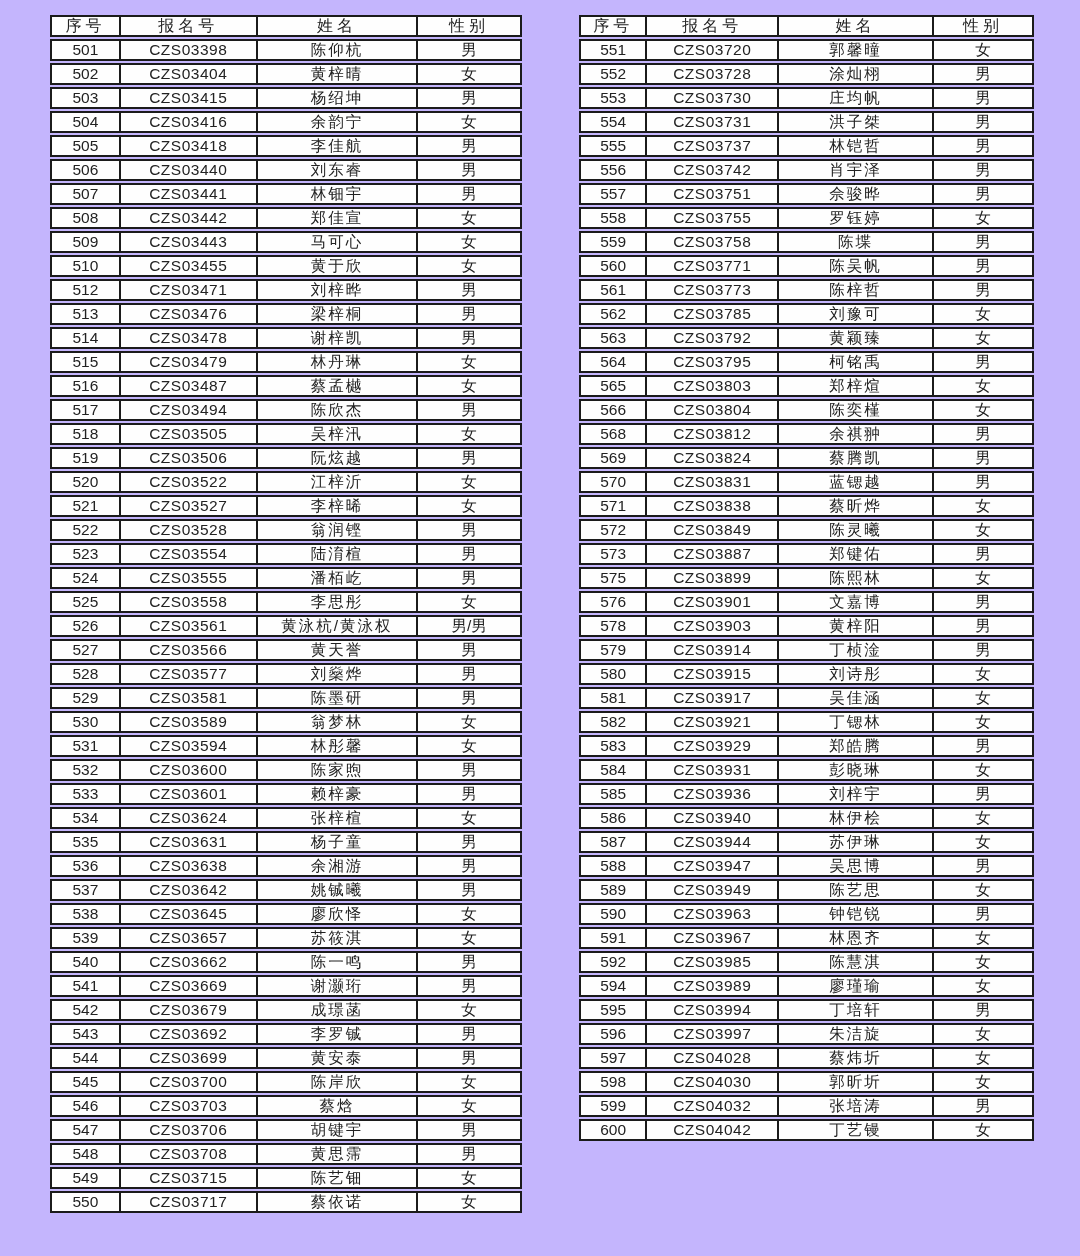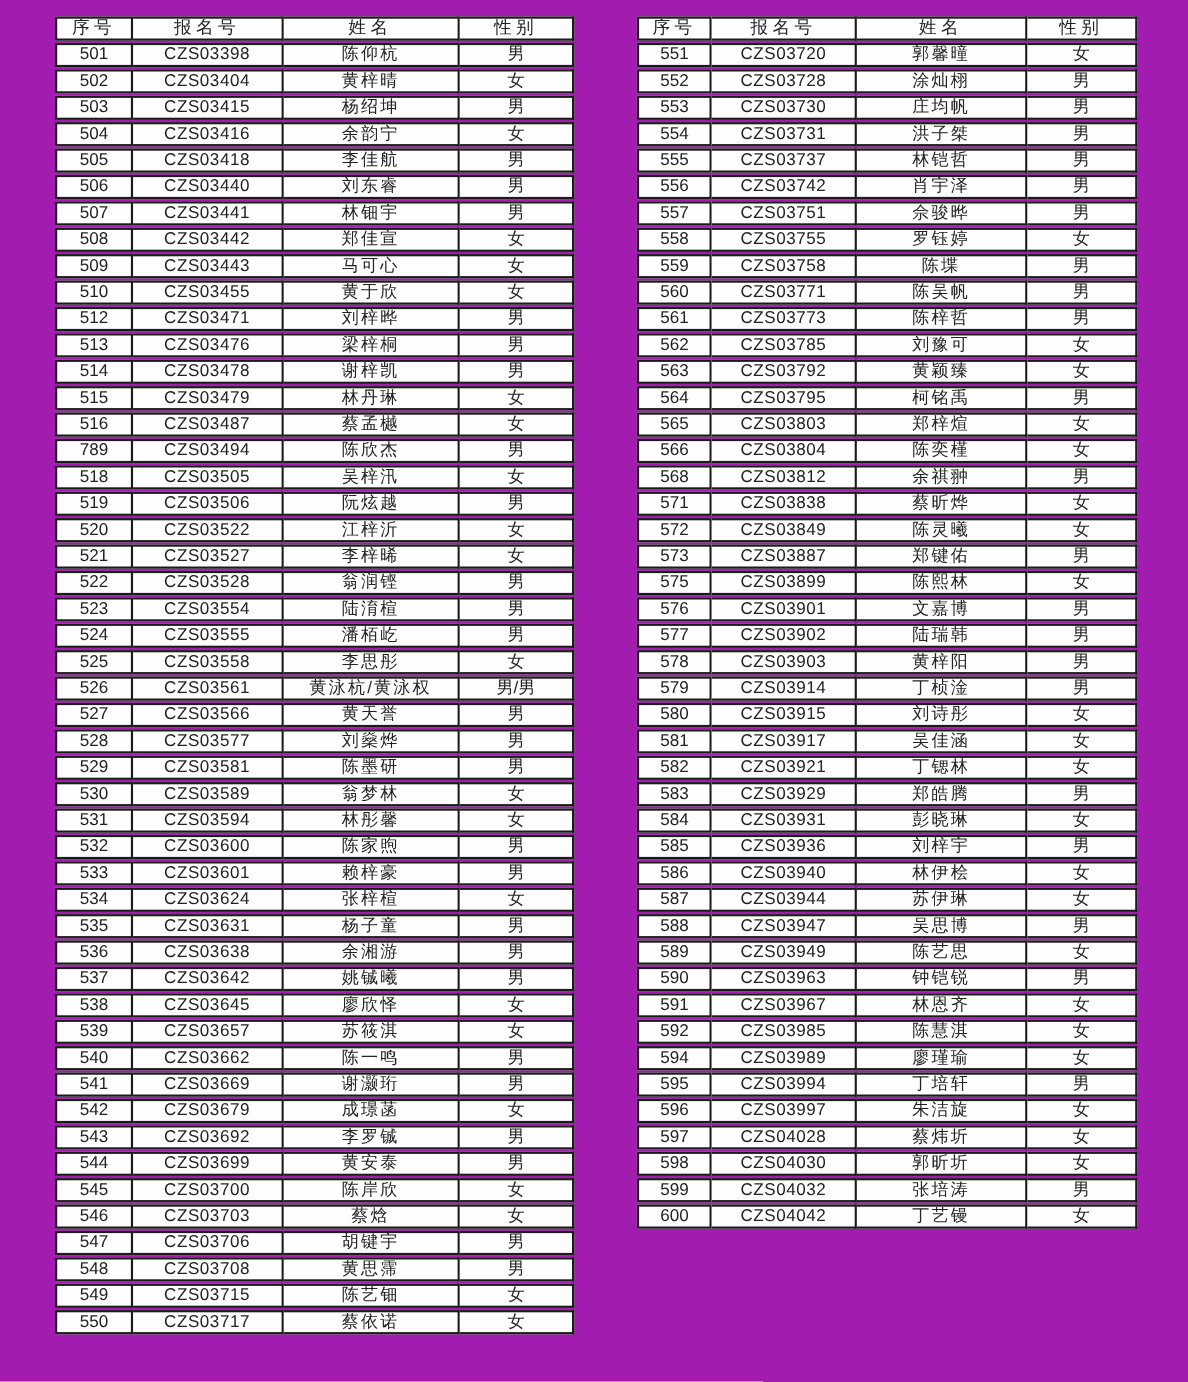--- a/index.html
+++ b/index.html
@@ -4,21 +4,21 @@
 <style>
   html, body {
     margin: 0;
     padding: 0;
     background: #fdfdfd;
     font-family: "Liberation Sans", "DejaVu Sans", sans-serif;
   }
   .page {
     width: 1080px;
     height: 1256px;
-    background: #a21caf;
+    background: #c4b5fd;
     box-sizing: border-box;
     padding: 13px 0 0 50px;
     display: flex;
     gap: 57px;
     align-items: flex-start;
   }
   table.roster {
     border-collapse: separate;
     border-spacing: 0 2px;
     table-layout: fixed;
@@ -158,21 +158,21 @@
           <td class="cell-name">林丹琳</td>
           <td class="cell-gender">女</td>
         </tr>
         <tr>
           <td class="cell-serial">516</td>
           <td class="cell-reg">CZS03487</td>
           <td class="cell-name">蔡孟樾</td>
           <td class="cell-gender">女</td>
         </tr>
         <tr>
-          <td class="cell-serial">789</td>
+          <td class="cell-serial">517</td>
           <td class="cell-reg">CZS03494</td>
           <td class="cell-name">陈欣杰</td>
           <td class="cell-gender">男</td>
         </tr>
         <tr>
           <td class="cell-serial">518</td>
           <td class="cell-reg">CZS03505</td>
           <td class="cell-name">吴梓汛</td>
           <td class="cell-gender">女</td>
         </tr>
@@ -483,20 +483,32 @@
           <td class="cell-name">陈奕槿</td>
           <td class="cell-gender">女</td>
         </tr>
         <tr>
           <td class="cell-serial">568</td>
           <td class="cell-reg">CZS03812</td>
           <td class="cell-name">余祺翀</td>
           <td class="cell-gender">男</td>
         </tr>
         <tr>
+          <td class="cell-serial">569</td>
+          <td class="cell-reg">CZS03824</td>
+          <td class="cell-name">蔡腾凯</td>
+          <td class="cell-gender">男</td>
+        </tr>
+        <tr>
+          <td class="cell-serial">570</td>
+          <td class="cell-reg">CZS03831</td>
+          <td class="cell-name">蓝锶越</td>
+          <td class="cell-gender">男</td>
+        </tr>
+        <tr>
           <td class="cell-serial">571</td>
           <td class="cell-reg">CZS03838</td>
           <td class="cell-name">蔡昕烨</td>
           <td class="cell-gender">女</td>
         </tr>
         <tr>
           <td class="cell-serial">572</td>
           <td class="cell-reg">CZS03849</td>
           <td class="cell-name">陈灵曦</td>
           <td class="cell-gender">女</td>
@@ -510,26 +522,20 @@
         <tr>
           <td class="cell-serial">575</td>
           <td class="cell-reg">CZS03899</td>
           <td class="cell-name">陈熙林</td>
           <td class="cell-gender">女</td>
         </tr>
         <tr>
           <td class="cell-serial">576</td>
           <td class="cell-reg">CZS03901</td>
           <td class="cell-name">文嘉博</td>
-          <td class="cell-gender">男</td>
-        </tr>
-        <tr>
-          <td class="cell-serial">577</td>
-          <td class="cell-reg">CZS03902</td>
-          <td class="cell-name">陆瑞韩</td>
           <td class="cell-gender">男</td>
         </tr>
         <tr>
           <td class="cell-serial">578</td>
           <td class="cell-reg">CZS03903</td>
           <td class="cell-name">黄梓阳</td>
           <td class="cell-gender">男</td>
         </tr>
         <tr>
           <td class="cell-serial">579</td>

